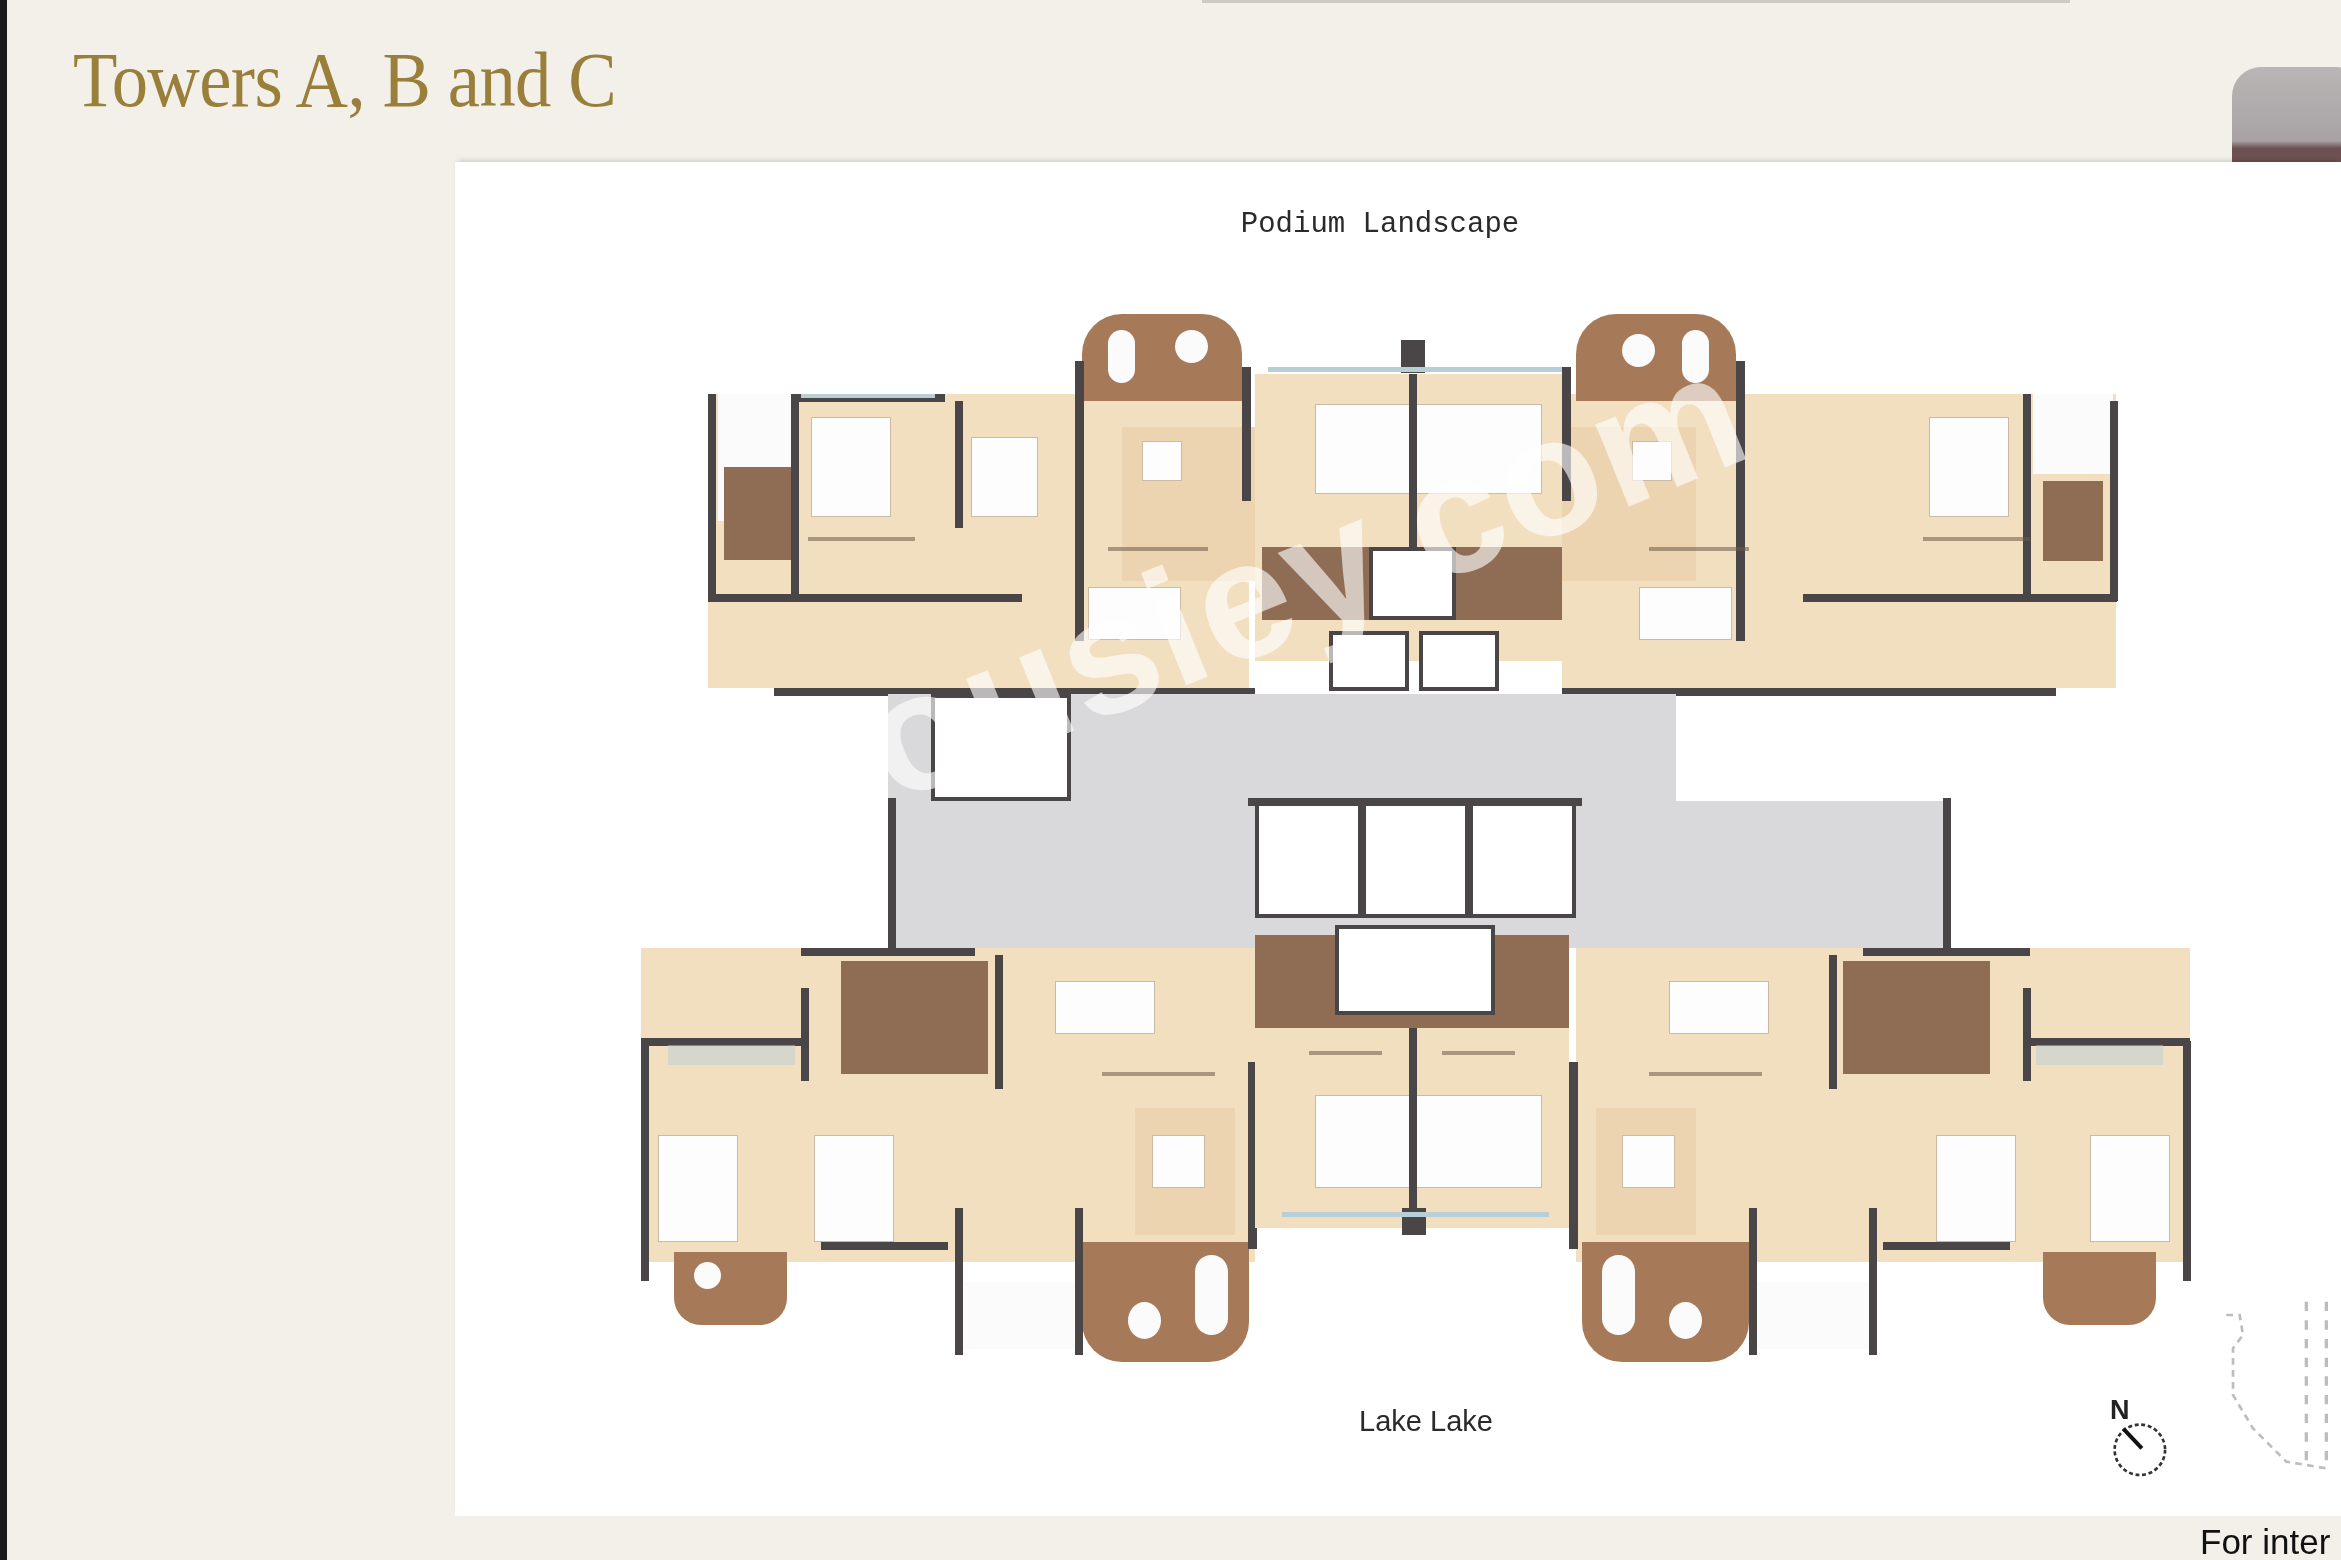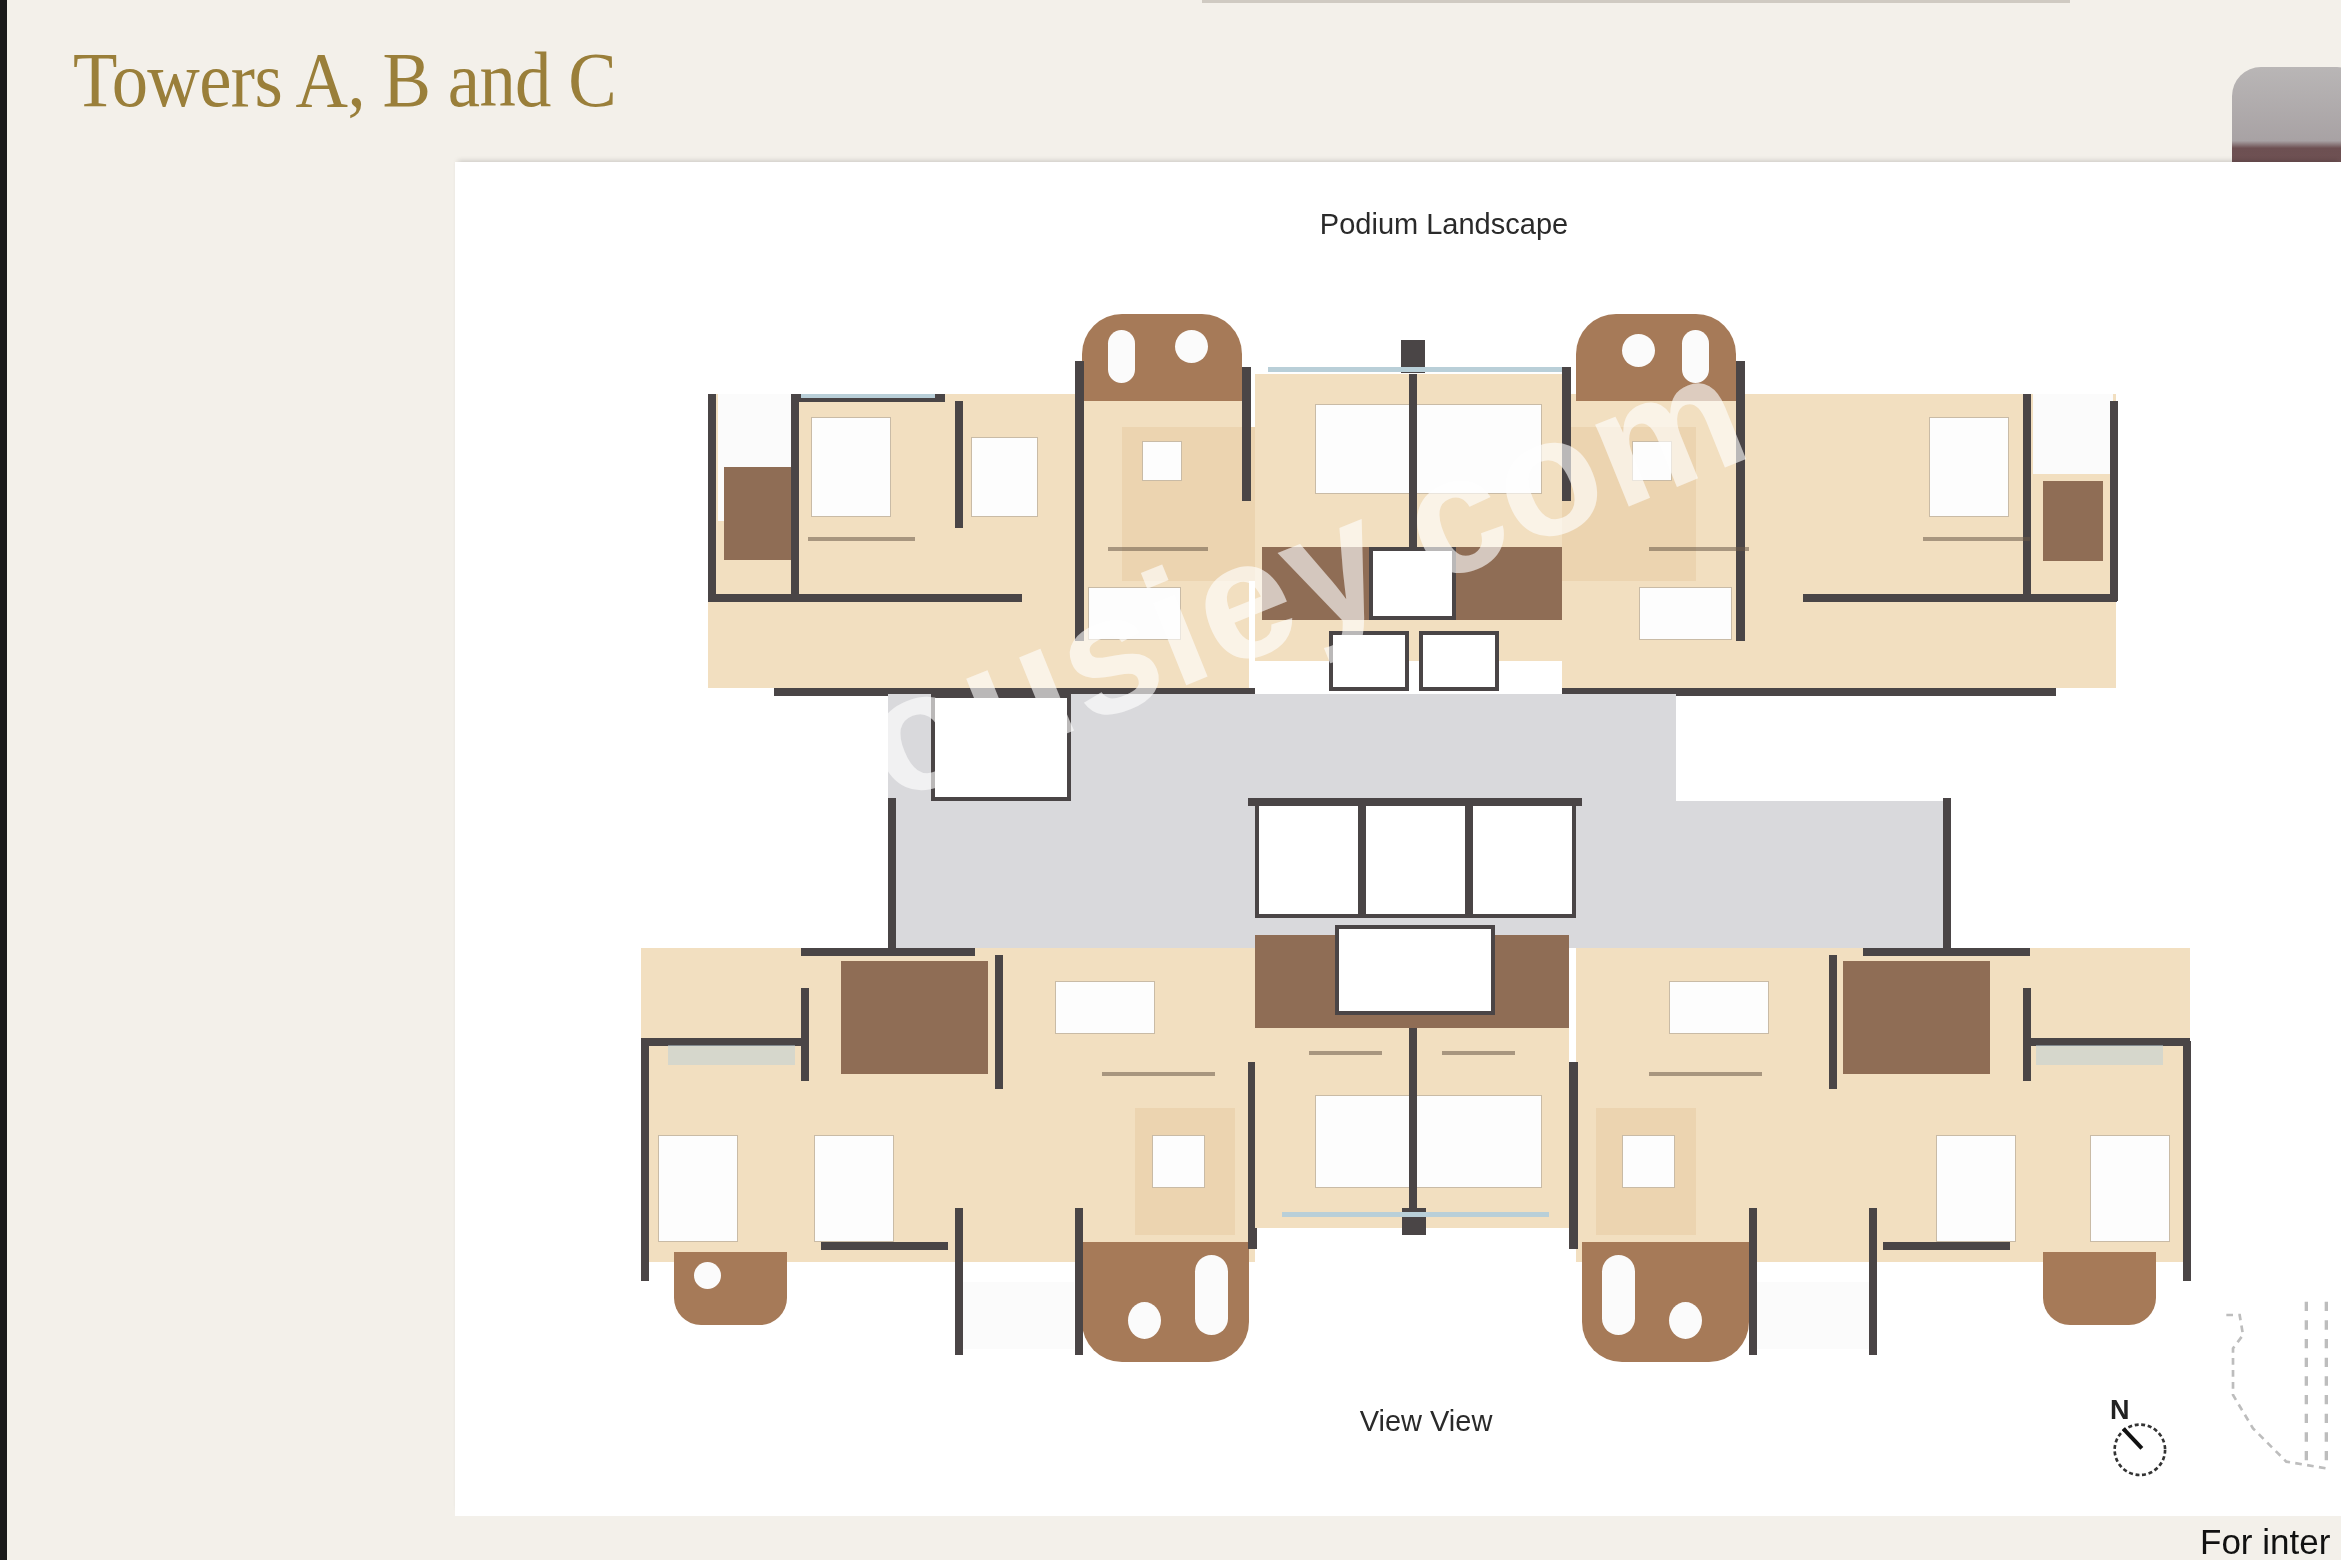--- a/index.html
+++ b/index.html
@@ -34,22 +34,22 @@
 
 <div class="leftbar"></div>
 <div class="topline"></div>
 
 <div class="title">Towers A, B and C</div>
 
 <div class="thumb"></div>
 
 <div class="panel"></div>
 
-<div class="label" style="left:1444px;top:208px;">Podium Landscape</div>
-<div class="label" style="left:1426px;top:1405px;">View View</div>
+<div class="label" style="left:1380px;top:208px;font-family:Liberation Mono, monospace;">Podium Landscape</div>
+<div class="label" style="left:1426px;top:1405px;">Lake Lake</div>
 
 <div>
 
   <div class="r floor" style="left:708px;top:394px;width:541px;height:294px;"></div>
   <div class="r white" style="left:718px;top:394px;width:73px;height:127px;"></div>
   <div class="r bath" style="left:724px;top:467px;width:73px;height:93px;"></div>
   <div class="r furn" style="left:811px;top:417px;width:80px;height:100px;"></div>
   <div class="r furn" style="left:971px;top:437px;width:67px;height:80px;"></div>
   <div class="r floor2" style="left:1122px;top:427px;width:140px;height:154px;"></div>
   <div class="r furn" style="left:1142px;top:441px;width:40px;height:40px;"></div>

